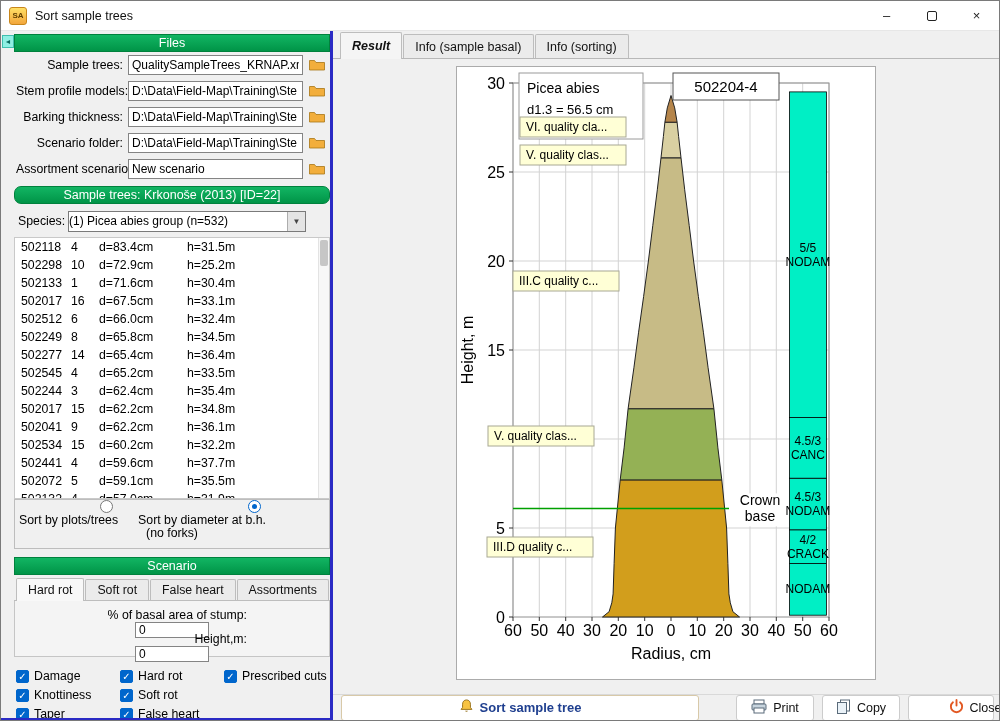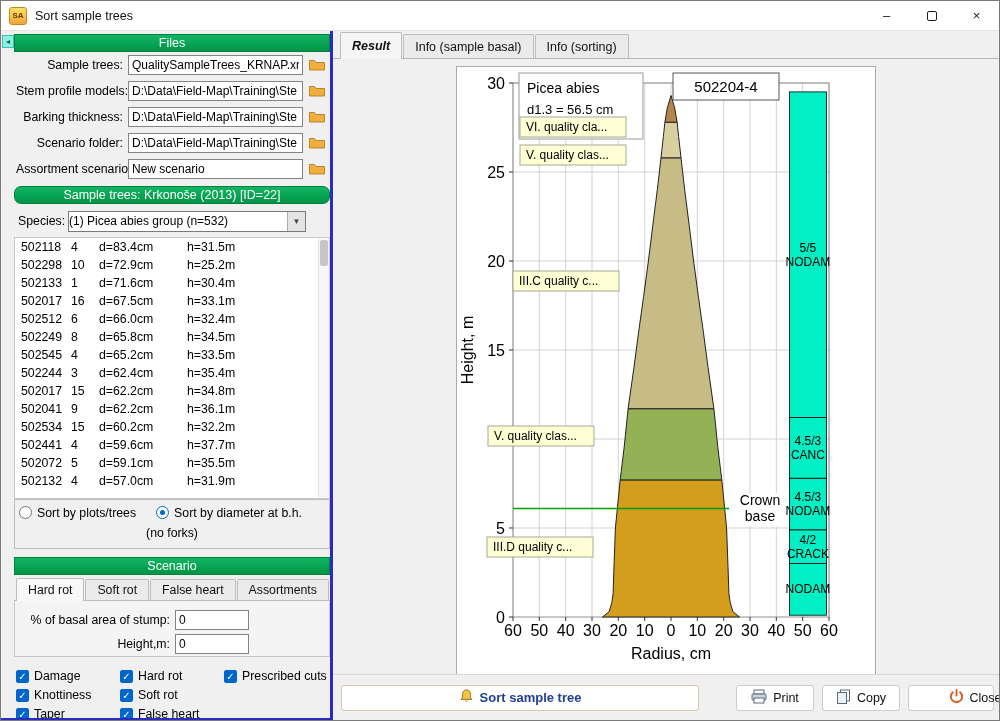--- a/index.html
+++ b/index.html
@@ -39,50 +39,50 @@
   .combo-arrow{width:18px;height:100%;background:#E4E4E4;border-left:1px solid #adadad;display:flex;align-items:center;justify-content:center;font-size:8px;color:#444;}
 
   .tree-list{position:relative;height:262px;margin-top:3px;background:#fff;border:1px solid #c9c9c9;overflow:hidden;}
   .tree-row{display:flex;height:18px;align-items:center;font-size:12.3px;padding-left:6px;white-space:nowrap;}
   .tr-id{width:50px;}.tr-plot{width:28px;}.tr-d{width:88px;}.tr-h{flex:1;}
   .tree-scrollbar{position:absolute;right:0;top:0;width:11px;height:100%;background:#F7F7F7;border-left:1px solid #E3E3E3;}
   .tree-scroll-thumb{position:absolute;left:1px;top:2px;width:8px;height:26px;background:#C6C6C6;border-radius:2px;}
 
   .sort-panel{height:50px;border:1px solid #bdbdbd;background:#F0F0F0;}
   .sort-row{display:flex;align-items:center;height:26px;padding:0 4px;gap:20px;}
-  .radio-item{display:flex;align-items:flex-start;font-size:12.3px;}
+  .radio-item{display:flex;align-items:flex-end;font-size:12.3px;flex-direction:column;}
   .radio{width:13px;height:13px;border:1px solid #777;border-radius:50%;background:#fff;margin-right:5px;position:relative;flex:0 0 auto;}
   .radio.selected{border-color:#0066CC;}
   .radio.selected::after{content:"";position:absolute;left:3px;top:3px;width:5px;height:5px;border-radius:50%;background:#0066CC;}
   .no-forks{text-align:center;font-size:12.3px;height:20px;}
 
   .scenario-hdr{margin-top:8px;}
   .scn-tabs{display:flex;margin-top:3px;height:23px;align-items:flex-end;padding-left:2px;border-bottom:1px solid #bdbdbd;}
   .tab{padding:0 11px;height:21px;line-height:21px;font-size:12.3px;color:#111;background:#EBEBEB;border:1px solid #bdbdbd;border-bottom:none;margin-right:1px;border-radius:2px 2px 0 0;}
   .tab.active{background:#F8F8F8;height:23px;line-height:23px;margin-bottom:-1px;}
   .scn-panel{height:56px;border:1px solid #c5c5c5;border-top:none;background:#F4F4F4;padding-top:7px;}
-  .scn-field{display:flex;align-items:center;height:24px;}
+  .scn-field{display:flex;align-items:center;height:24px;flex-direction:column;}
   .scn-label{width:160px;text-align:right;font-size:12.3px;padding-right:5px;}
   .scn-input{width:74px;}
 
   .cb-area{margin-top:3px;padding:4px 2px 0 2px;display:grid;grid-template-columns:104px 104px auto;grid-template-rows:repeat(3,19px);grid-auto-flow:column;}
   .cb-item{display:flex;align-items:flex-end;font-size:12.3px;white-space:nowrap;}
   .checkbox{width:13px;height:13px;border:1px solid #0066CC;border-radius:2px;background:#0066CC;color:#fff;font-size:10px;line-height:12px;
     text-align:center;margin-right:5px;flex:0 0 auto;}
   .checkbox.checked::after{content:"\2713";}
 
   
   .tabbar{position:absolute;left:332px;top:30px;width:668px;height:28px;background:#F0F0F0;border-bottom:1px solid #b8b8b8;display:flex;align-items:flex-end;padding-left:7px;}
   .tabbar .tab{height:24px;line-height:24px;font-size:12.5px;}
   .tabbar .tab.active{font-weight:bold;background:#F5F5F5;height:27px;line-height:27px;margin-bottom:-1px;font-style:italic;}
   .right-content{position:absolute;left:332px;top:58px;width:668px;height:628px;background:#F0F0F0;}
   .chart-box{position:absolute;left:123px;top:7px;width:420px;height:614px;background:#fff;border:1px solid #ABABAB;}
   #chart-svg text{font-family:"Liberation Sans","DejaVu Sans",sans-serif;fill:#000;}
 
-  .footer{position:absolute;left:332px;bottom:0;width:668px;height:46px;background:#F0F0F0;border-top:1px solid #d9d9d9;display:flex;align-items:center;}
+  .footer{position:absolute;left:332px;bottom:0;width:668px;height:26px;background:#F0F0F0;border-top:1px solid #d9d9d9;display:flex;align-items:center;}
   .btn{height:26px;background:#fff;border:1px solid #cccccc;border-radius:3px;display:flex;align-items:center;justify-content:center;gap:6px;font-size:12.5px;color:#111;}
   .sort-btn{margin-left:8px;width:358px;border-color:#d8c9a8;}
   .sort-btn .btn-label{color:#1F3F8F;font-weight:bold;font-size:13px;}
   .print-btn{margin-left:37px;width:78px;}
   .copy-btn{margin-left:8px;width:78px;}
   .close-btn{margin-left:8px;width:86px;padding-left:48px;}
 </style>
 </head>
 <body>
 
@@ -194,20 +194,26 @@
             <span class="tr-id">502512</span>
             <span class="tr-plot">6</span>
             <span class="tr-d">d=66.0cm</span>
             <span class="tr-h">h=32.4m</span>
           </div>
           <div class="tree-row">
             <span class="tr-id">502249</span>
             <span class="tr-plot">8</span>
             <span class="tr-d">d=65.8cm</span>
             <span class="tr-h">h=34.5m</span>
+          </div>
+          <div class="tree-row">
+            <span class="tr-id">502277</span>
+            <span class="tr-plot">14</span>
+            <span class="tr-d">d=65.4cm</span>
+            <span class="tr-h">h=36.4m</span>
           </div>
           <div class="tree-row">
             <span class="tr-id">502545</span>
             <span class="tr-plot">4</span>
             <span class="tr-d">d=65.2cm</span>
             <span class="tr-h">h=33.5m</span>
           </div>
           <div class="tree-row">
             <span class="tr-id">502244</span>
             <span class="tr-plot">3</span>

